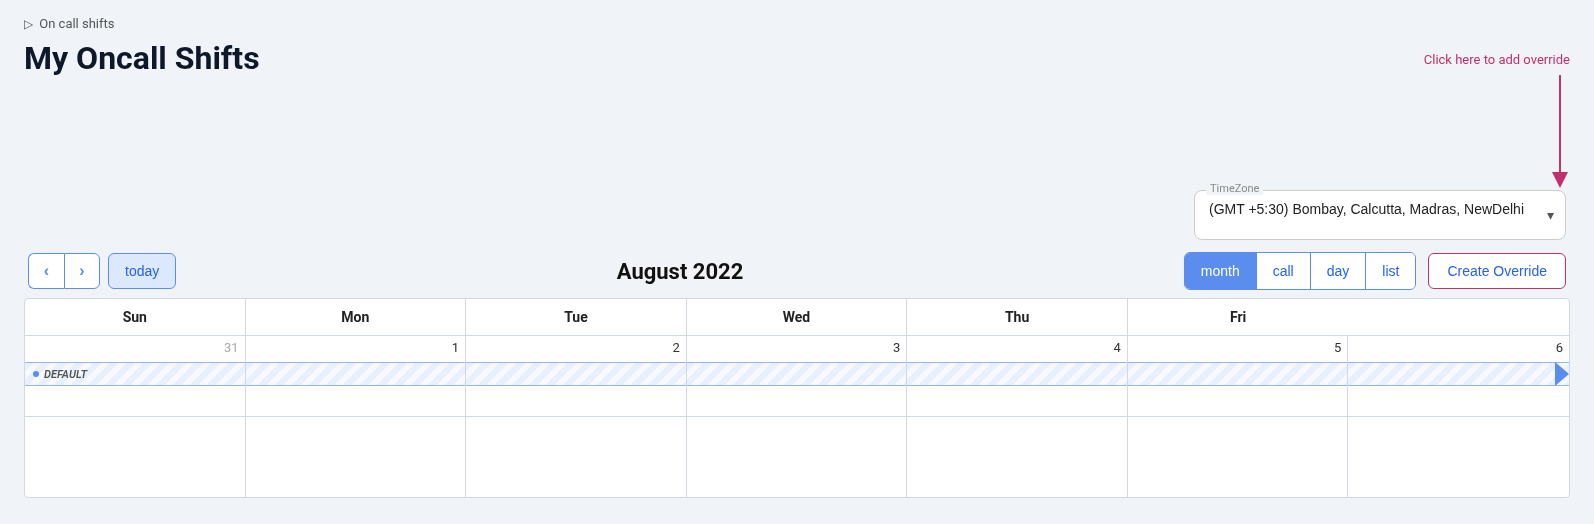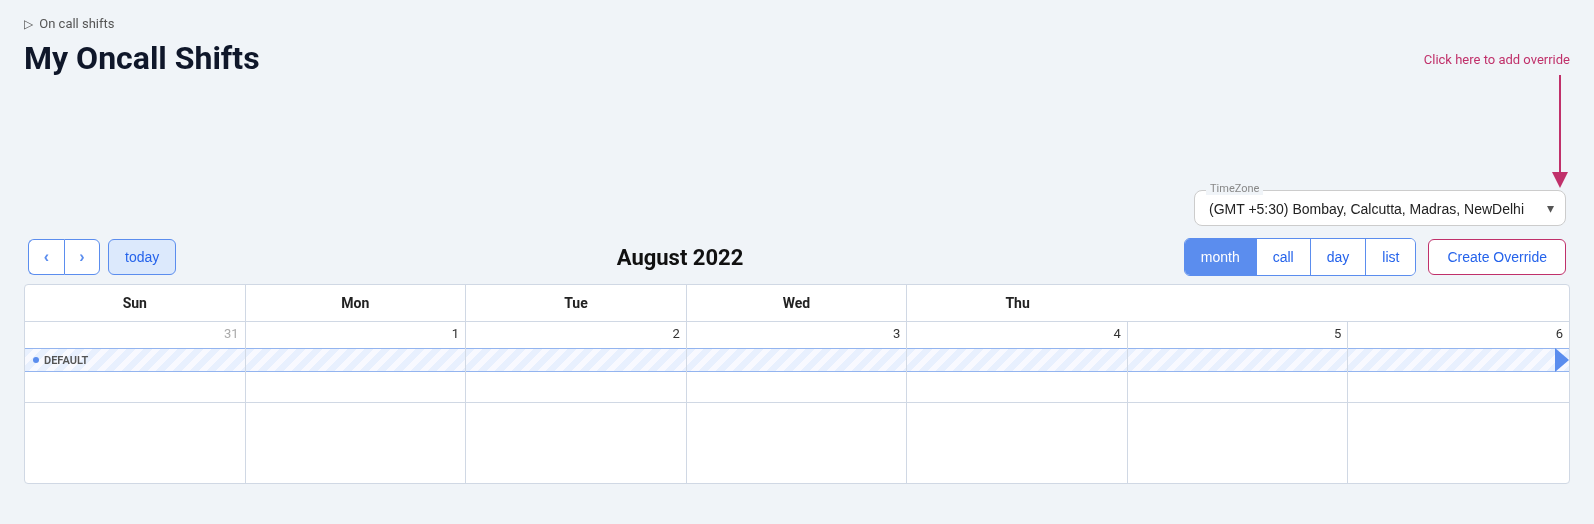--- a/index.html
+++ b/index.html
@@ -45,21 +45,21 @@
       color: #888;
       position: absolute;
       top: -8px;
       left: 12px;
       background: #f0f4f8;
       padding: 0 4px;
     }
     .timezone-select {
       border: 1.5px solid #ccc;
       border-radius: 8px;
-      padding: 10px 40px 8px 14px;
+      padding: 10px 40px 22px 14px;
       font-size: 14px;
       color: #222;
       background: white;
       appearance: none;
       cursor: pointer;
       min-width: 340px;
     }
     .select-chevron {
       position: absolute;
       right: 12px;
@@ -203,20 +203,21 @@
       );
       border-top: 1.5px solid #93b4ef;
       border-bottom: 1.5px solid #93b4ef;
       display: flex;
       align-items: center;
       padding-left: 8px;
       font-size: 11px;
       font-weight: 600;
       color: #555;
       z-index: 1;
+      font-style: italic;
     }
     .default-event-row .dot {
       width: 6px;
       height: 6px;
       background: #5b8dee;
       border-radius: 50%;
       margin-right: 5px;
       flex-shrink: 0;
     }
     .event-arrow {
@@ -314,20 +315,21 @@
   </div>
 
   <div class="calendar-wrapper">
 
     <div class="calendar-header-row">
       <div class="calendar-header-cell">Sun</div>
       <div class="calendar-header-cell">Mon</div>
       <div class="calendar-header-cell">Tue</div>
       <div class="calendar-header-cell">Wed</div>
       <div class="calendar-header-cell">Thu</div>
+      <div class="calendar-header-cell">Fri</div>
     </div>
 
     <div class="calendar-row">
       <div class="calendar-cell">
         <span class="cell-number">31</span>
         <div class="default-event-row">
           <span class="dot"></span>
           <span>DEFAULT</span>
         </div>
       </div>

